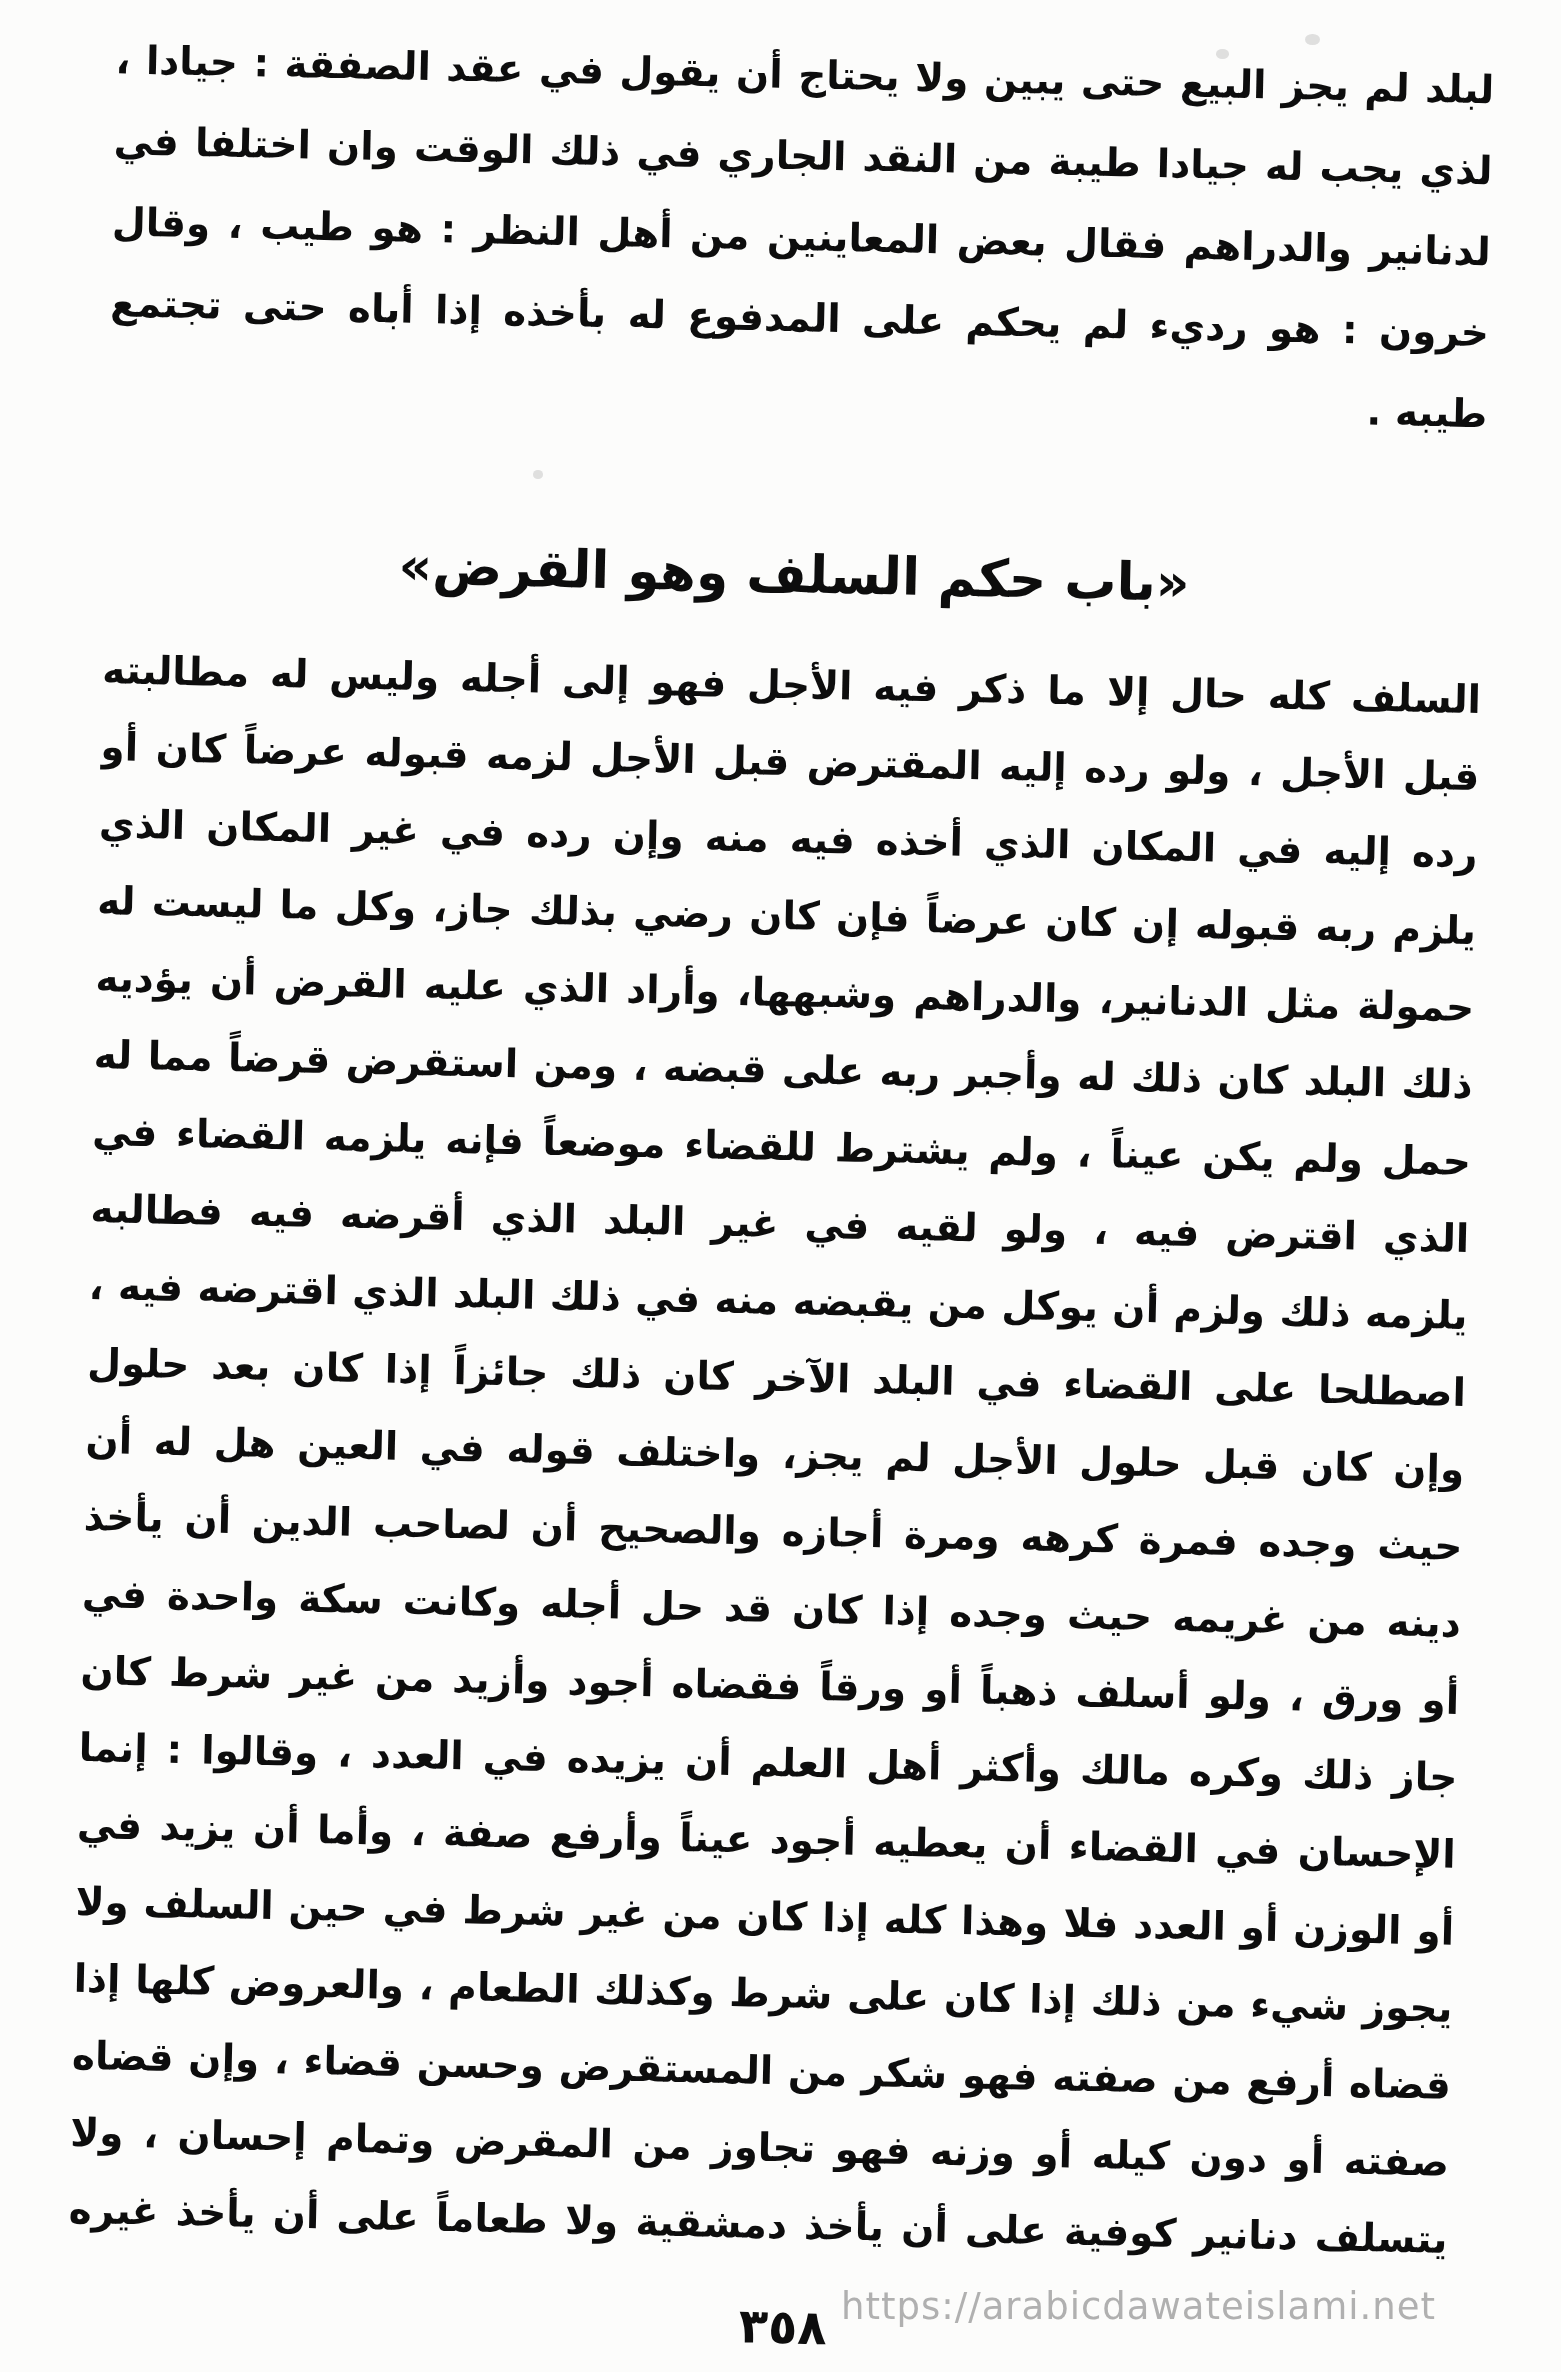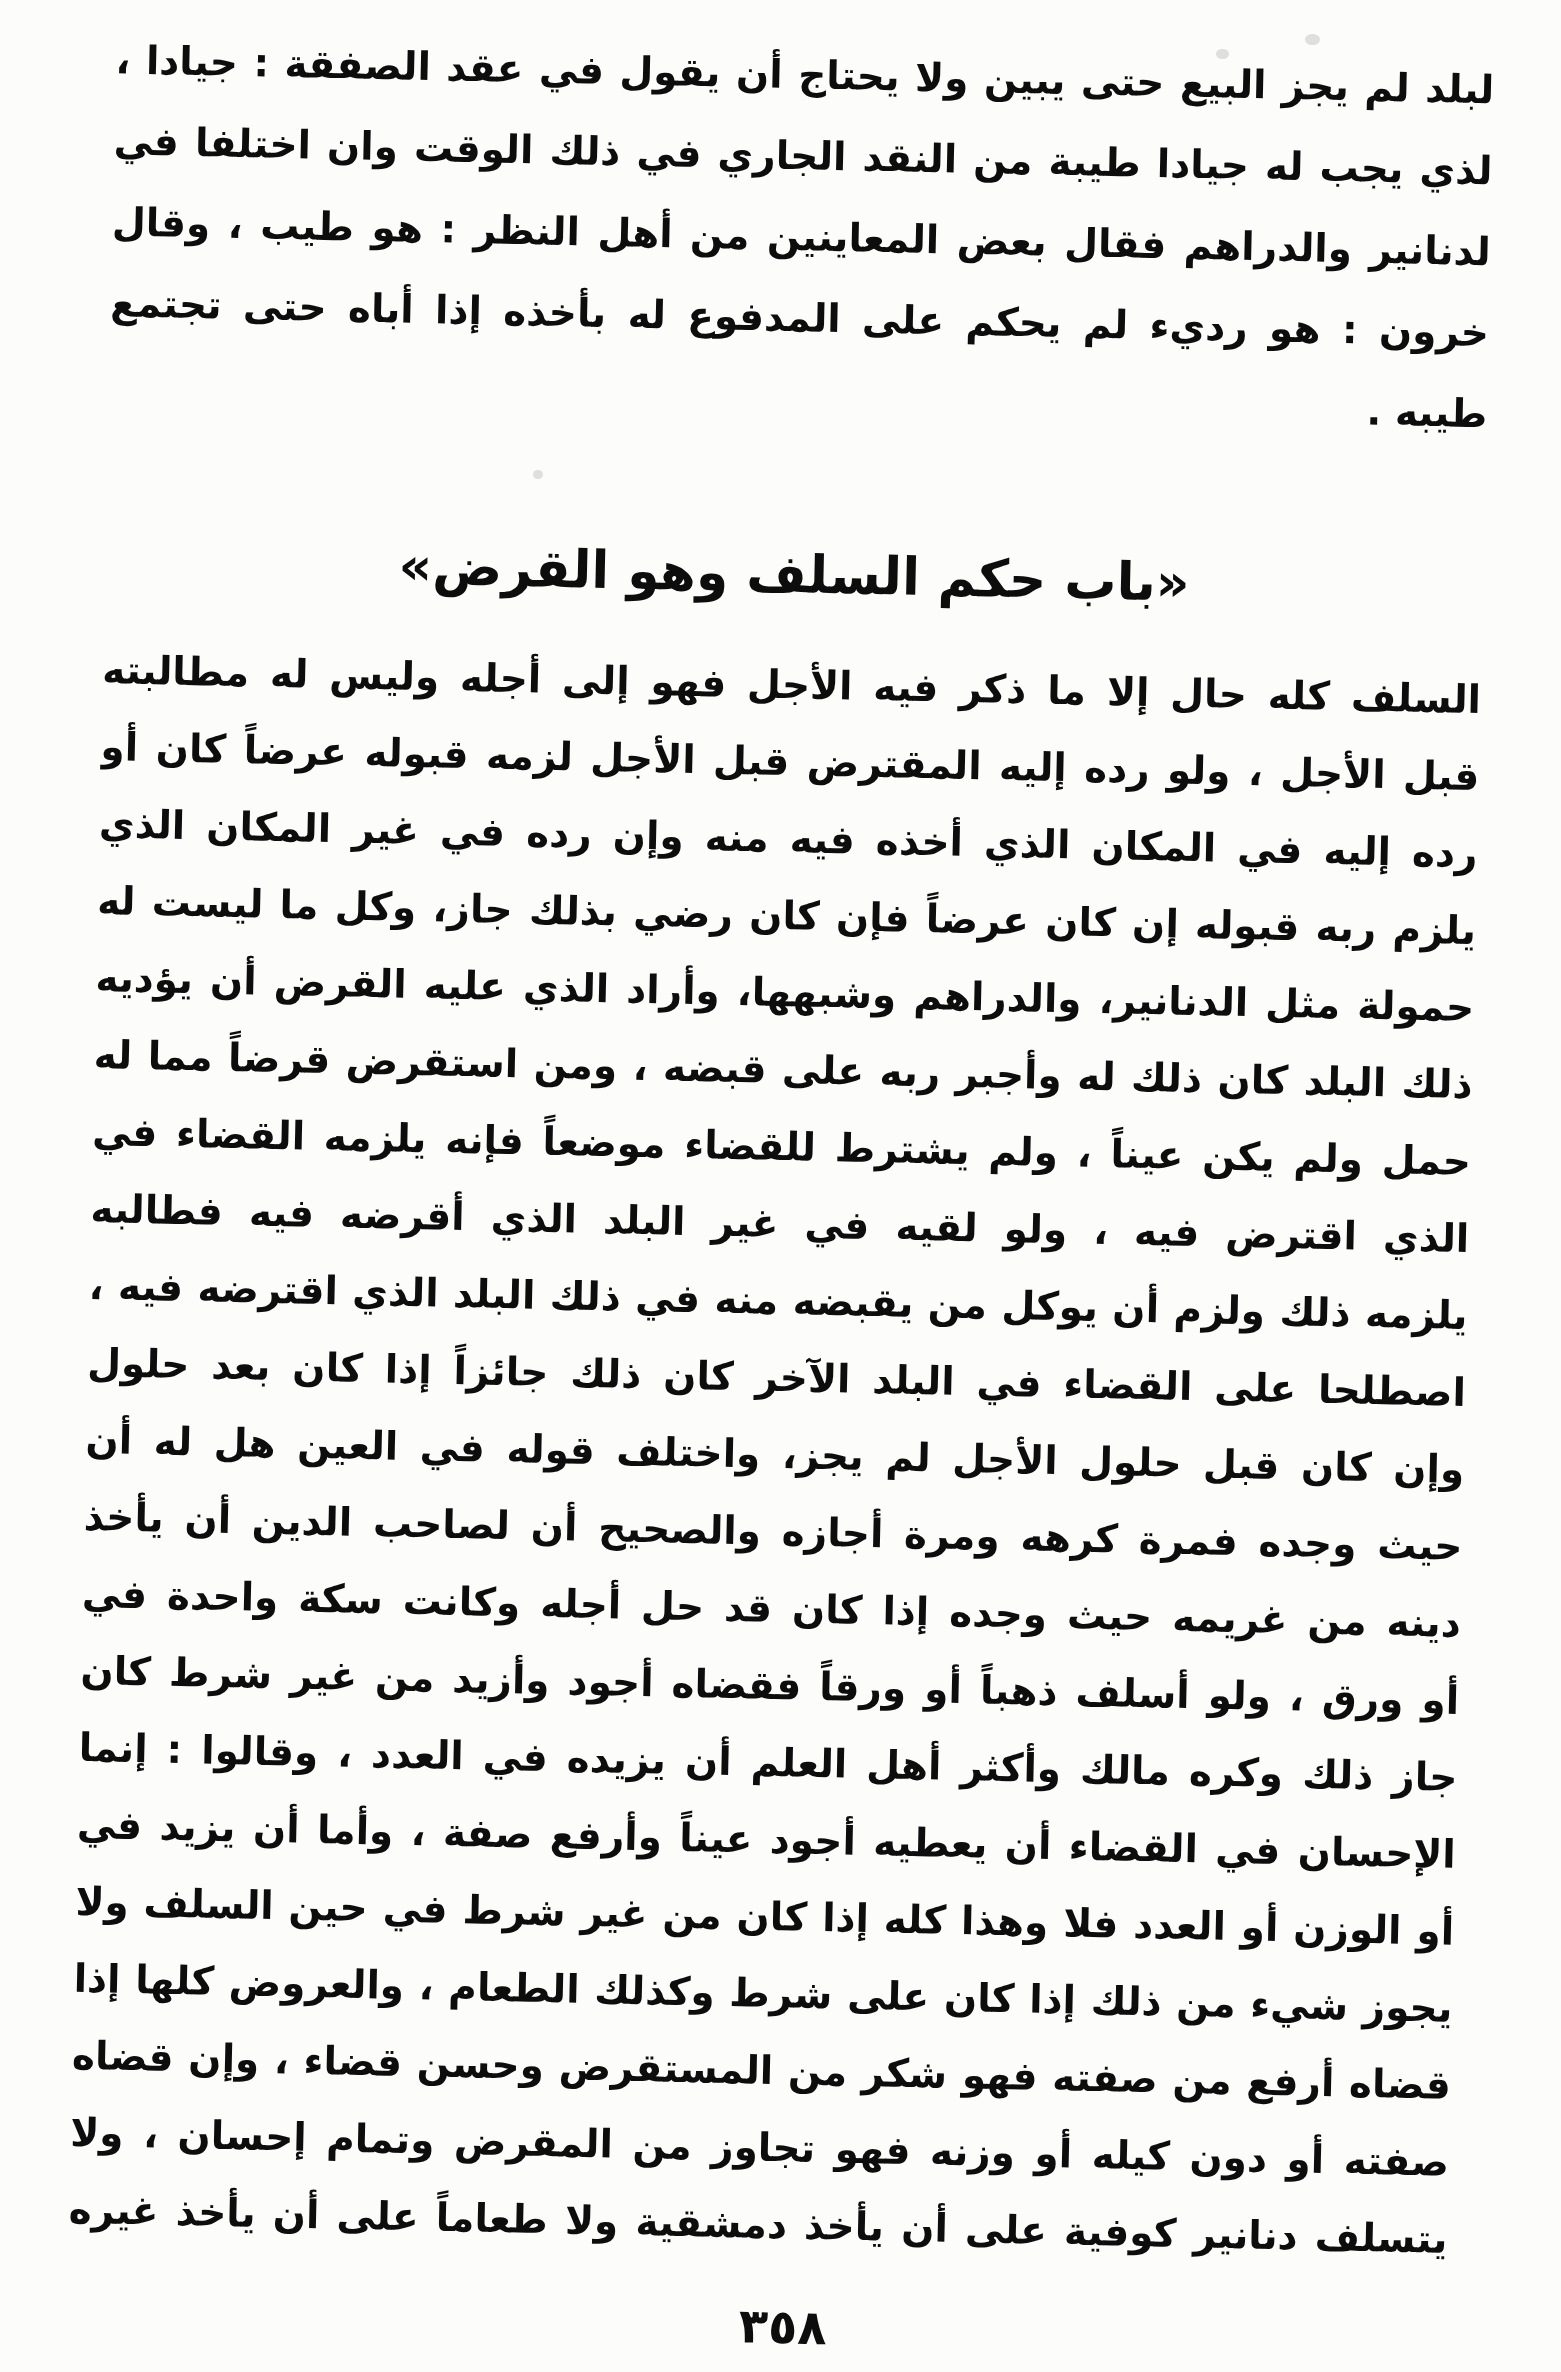--- a/index.html
+++ b/index.html
@@ -121,18 +121,19 @@
       <div class="line">أو الوزن أو العدد فلا وهذا كله إذا كان من غير شرط في حين السلف ولا</div>
       <div class="line">يجوز شيء من ذلك إذا كان على شرط وكذلك الطعام ، والعروض كلها إذا</div>
       <div class="line">قضاه أرفع من صفته فهو شكر من المستقرض وحسن قضاء ، وإن قضاه دون</div>
       <div class="line">صفته أو دون كيله أو وزنه فهو تجاوز من المقرض وتمام إحسان ، ولا يجوز أن</div>
       <div class="line">يتسلف دنانير كوفية على أن يأخذ دمشقية ولا طعاماً على أن يأخذ غيره وكذلك</div>
     </div>
 
     <div class="pagenum">٣٥٨</div>
   </div>
 
+  <div class="watermark">https://arabicdawateislami.net</div>
 
   <div class="speck s1"></div>
   <div class="speck s2"></div>
   <div class="speck s3"></div>
 </div>
 
 
 </body></html>

